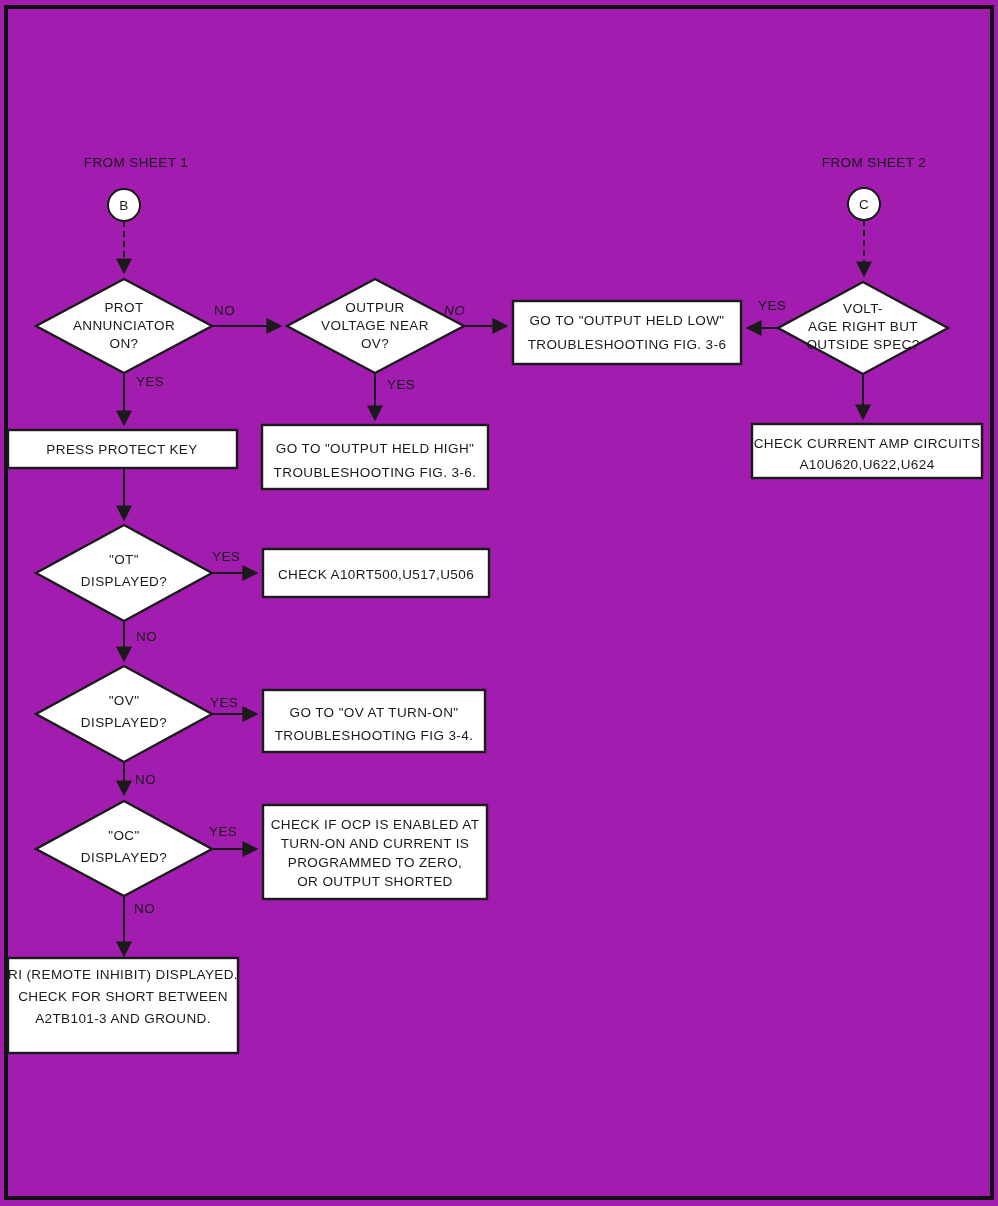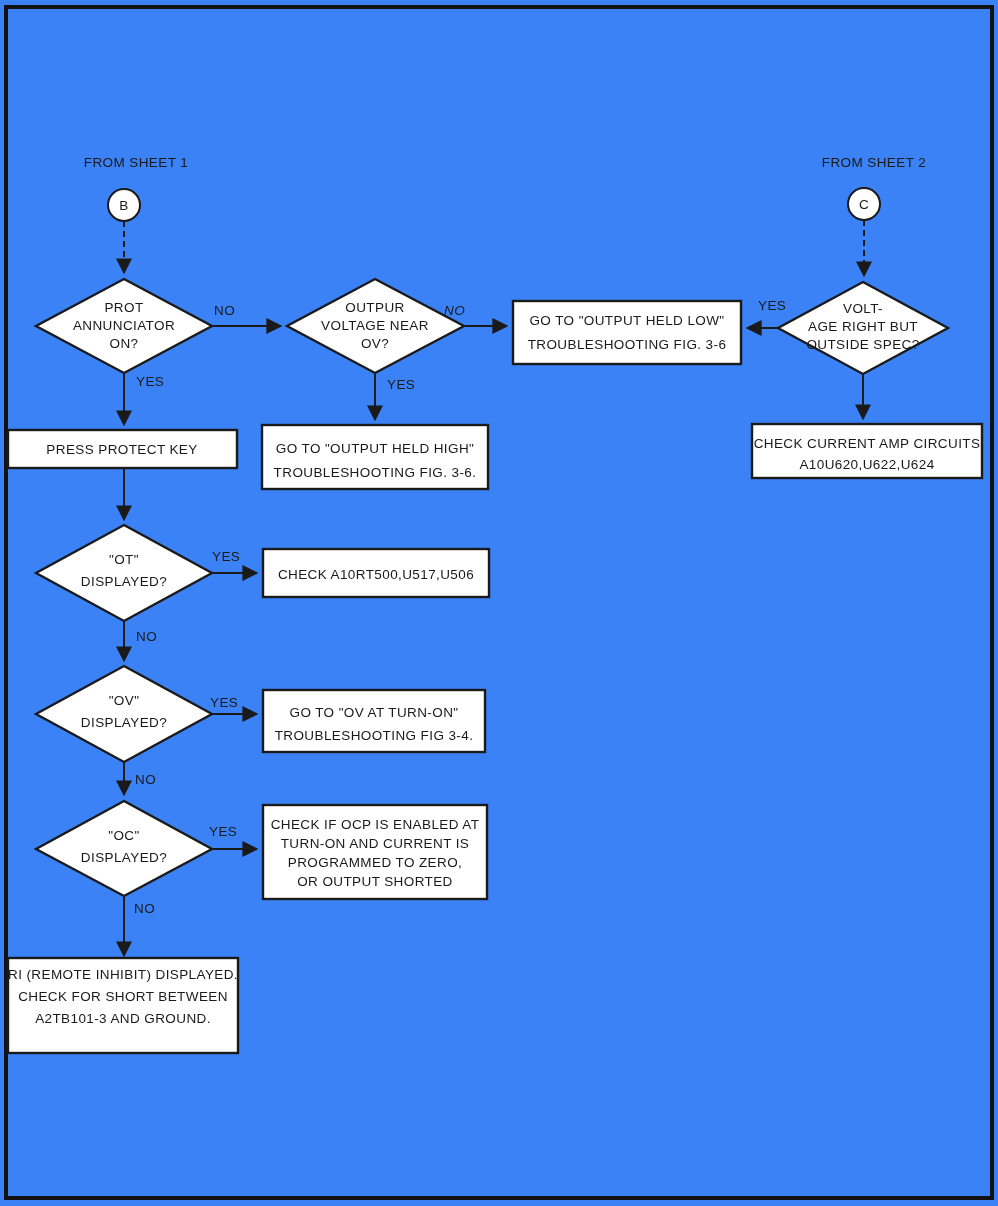--- a/index.html
+++ b/index.html
@@ -1,16 +1,16 @@
 <!DOCTYPE html>
 <html><head>
 <meta charset="utf-8">
 <style>
   html,body{margin:0;padding:0;background:#fff;}
-  .page{position:relative;width:998px;height:1206px;background:#3b82f6;}
+  .page{position:relative;width:998px;height:1206px;background:#a21caf;}
   svg{display:block;}
   svg text{
     font-family:"Liberation Sans","DejaVu Sans",sans-serif;
     font-size:13.5px;
     fill:#1a1a1a;
     letter-spacing:0.4px;
   }
   .shape{fill:#ffffff;stroke:#1a1a1a;stroke-width:2.4;}
   .conn{fill:none;stroke:#1a1a1a;stroke-width:2;}
   .dashed{stroke-dasharray:6 4;}

